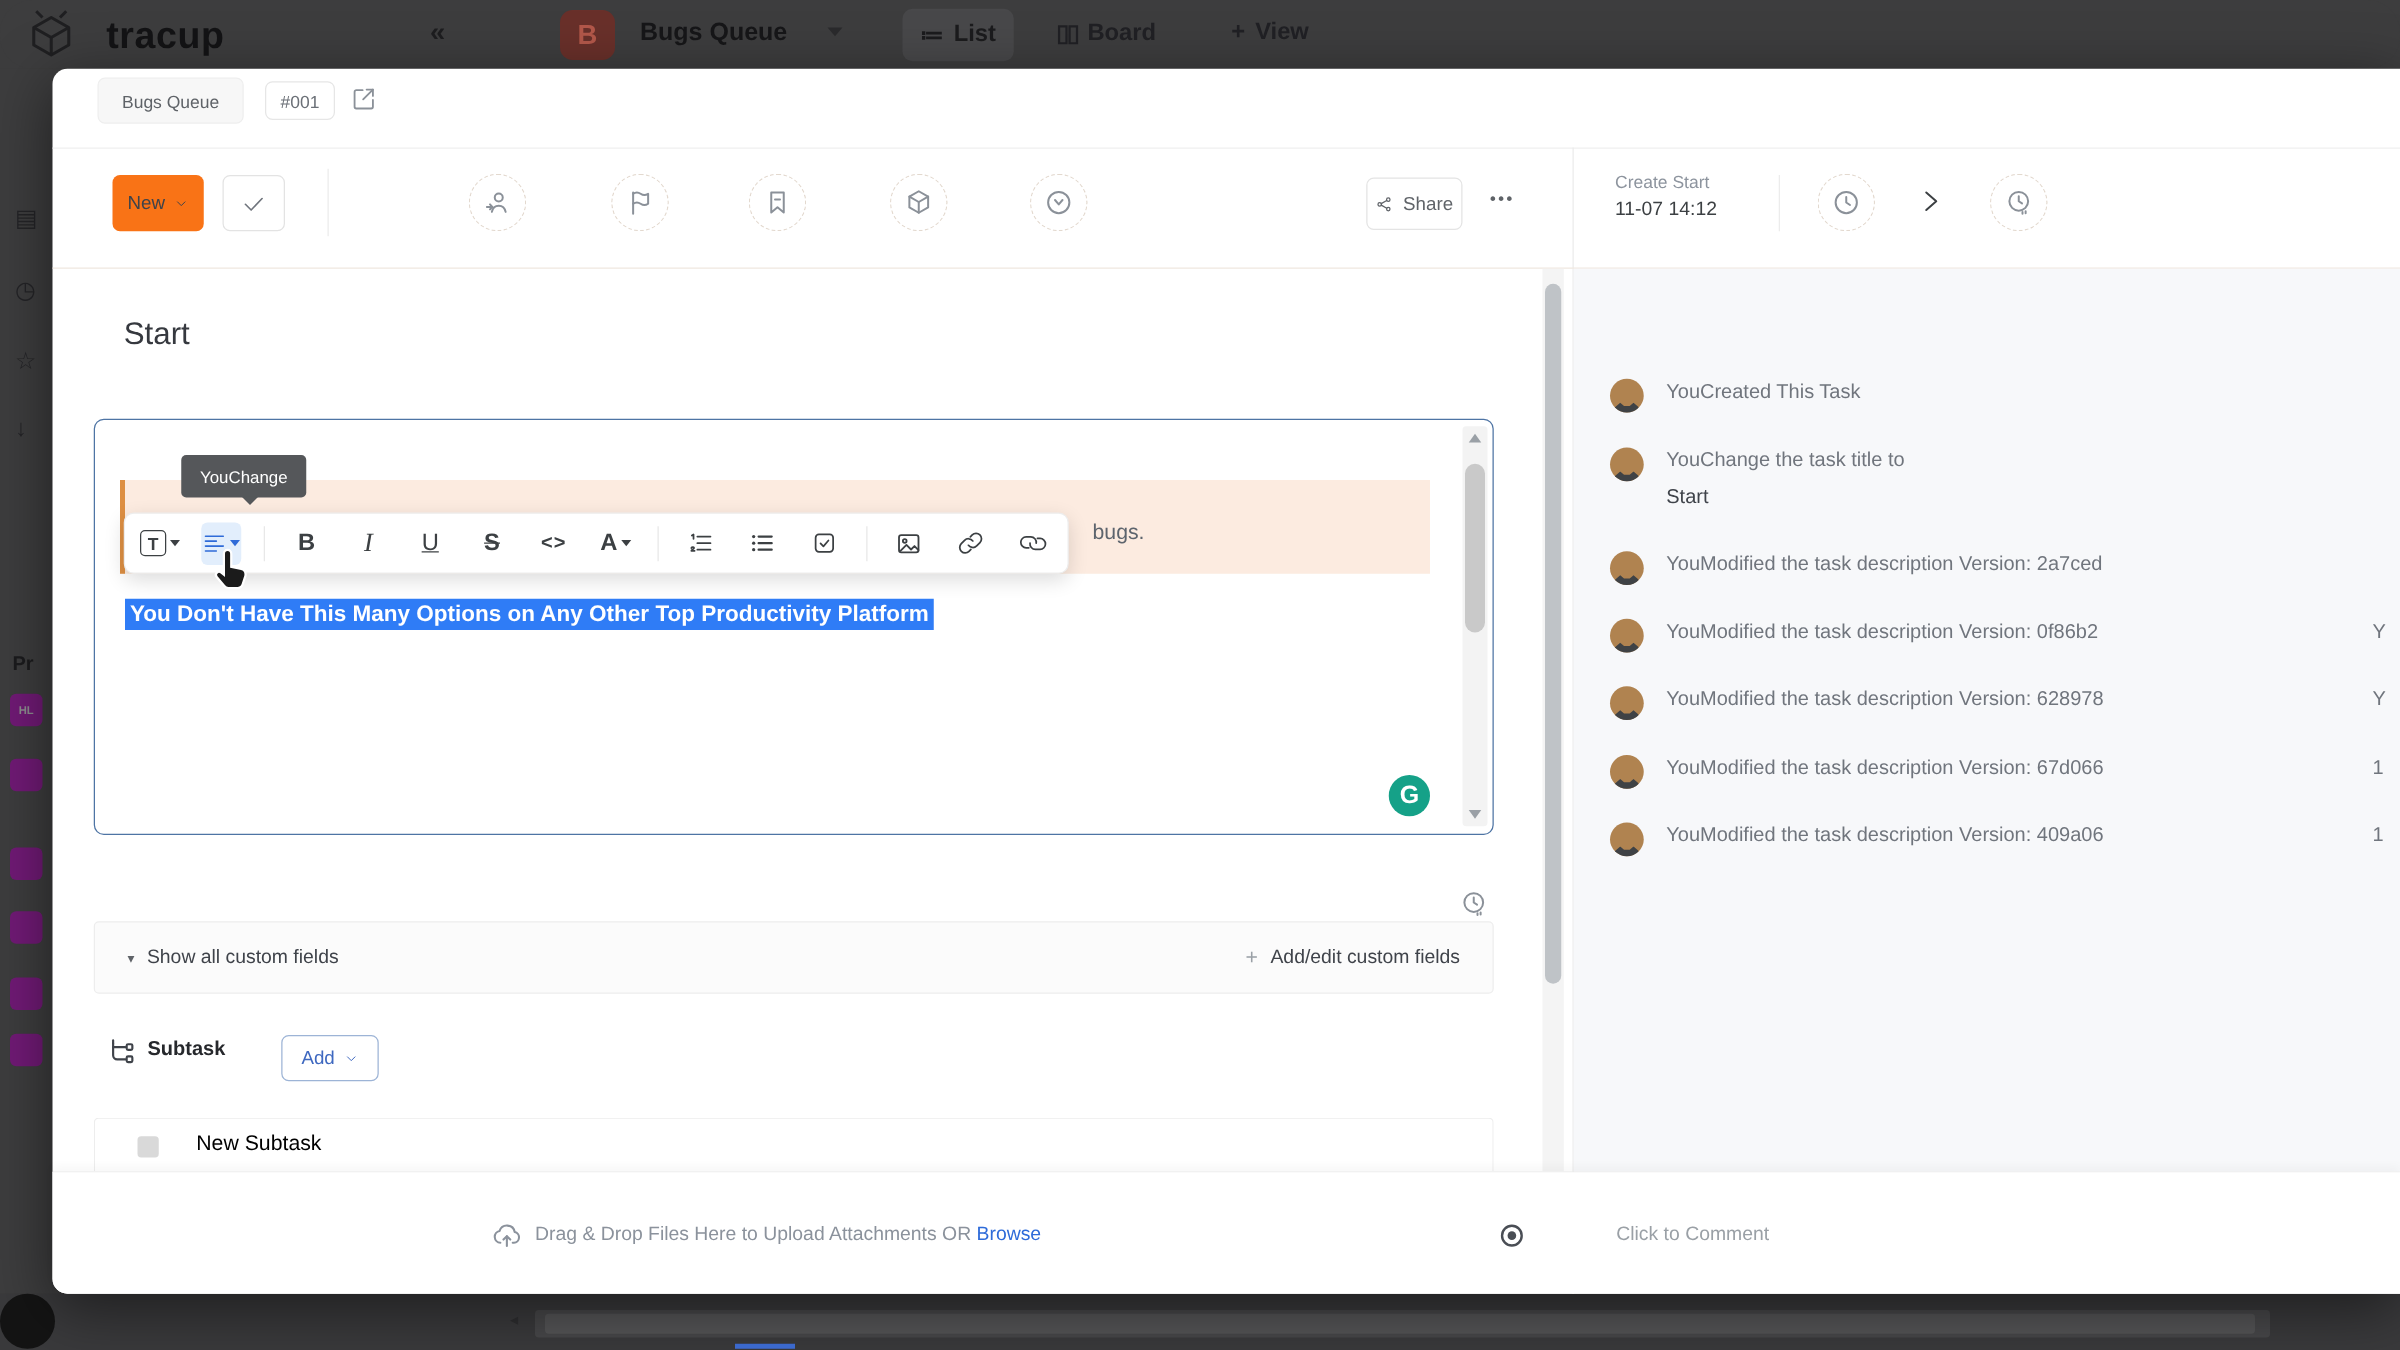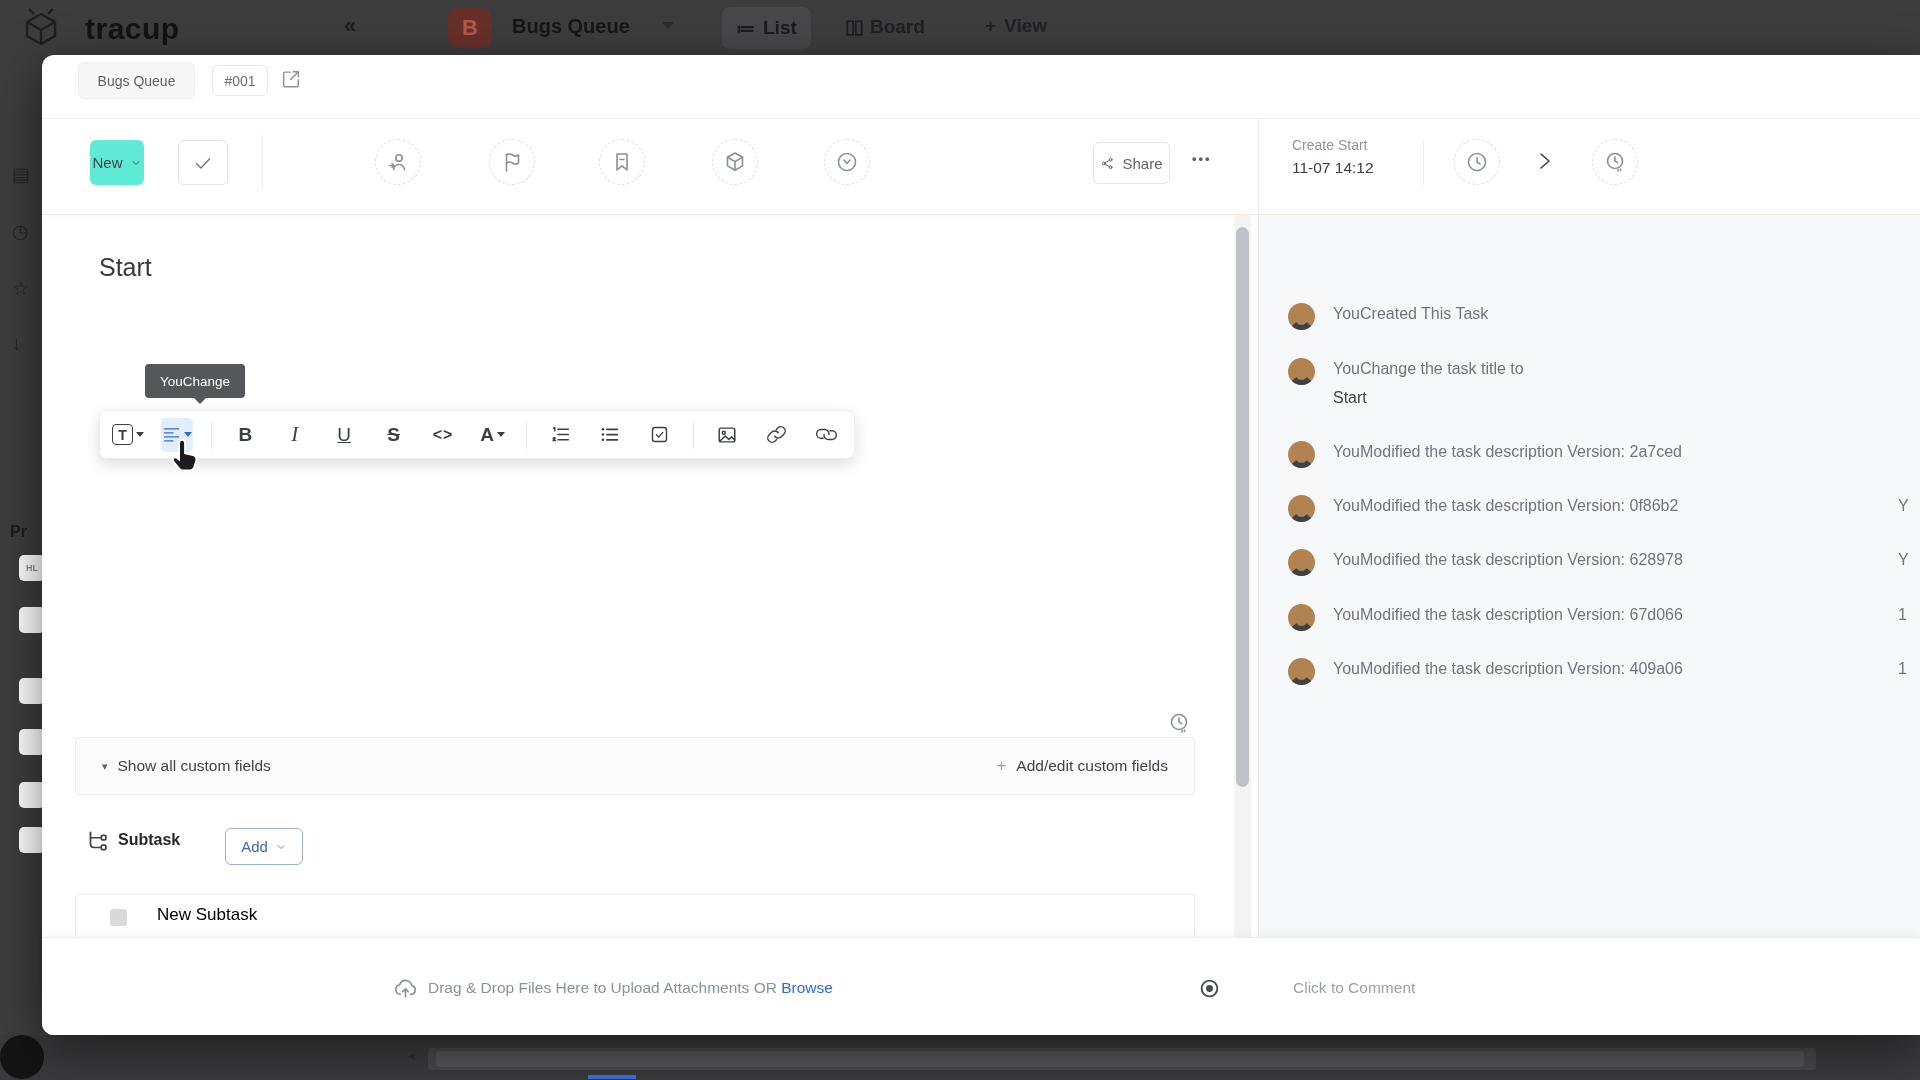--- a/index.html
+++ b/index.html
@@ -9,21 +9,21 @@
   svg { display:block; }
 
   
   .app-header { position:absolute; inset:0 0 auto 0; height:55px; background:#3d3d3e; color:#202022;border-radius:26px; }
   .app-logo-text { font-size:30px; font-weight:bold; color:#131315; letter-spacing:.5px; }
   .hdr-dim { color:#1d1d1f; }
   .hdr-chip { background:#48484a; border-radius:8px; display:flex; align-items:center; gap:8px; padding:0 14px; height:42px; color:#1b1b1d; font-size:19px; font-weight:600; }
   .hdr-tab { display:flex; align-items:center; gap:8px; color:#202024; font-size:19px; font-weight:600; }
   .sidebar { position:absolute; left:0; top:55px; width:42px; bottom:45px; background:#3d3d3e; color:#232325; }
   .side-glyph { font-size:19px; color:#242427; }
-  .side-chip { position:absolute; left:8px; width:26px; height:26px; background:#ffffff; border-radius:5px; color:#8d8d90; font-size:9px; font-weight:bold; display:flex; align-items:center; justify-content:center;margin-left:11px; }
+  .side-chip { position:absolute; left:8px; width:26px; height:26px; background:#701a75; border-radius:5px; color:#8d8d90; font-size:9px; font-weight:bold; display:flex; align-items:center; justify-content:center; }
   .bottom-strip { position:absolute; left:0; right:0; bottom:0; height:45px; background:#3a3a3c; }
 
   
   .modal { position:absolute; left:42px; top:55px; width:1878px; height:980px; background:#fff; border-radius:12px 0 0 12px; box-shadow:0 12px 48px rgba(0,0,0,.5); }
   .chip { display:flex; align-items:center; justify-content:center; font-size:14px; border-radius:6px; }
   .hline { position:absolute; left:0; right:0; height:1px; }
   .vline { position:absolute; width:1px; background:#ececec; }
 
   .btn { display:flex; align-items:center; justify-content:center; gap:7px; border-radius:6px; font-size:15px; cursor:default; }
   .dash-circle { position:absolute; width:46px; height:46px; border:1.5px dashed #e3d9cf; border-radius:50%; display:flex; align-items:center; justify-content:center; color:#8b9199; }
@@ -124,21 +124,21 @@
   <div class="abs chip" style="left:170px;top:10px;width:56px;height:31px;background:#fff;border:1px solid #e6e6e6;color:#6b7077;">#001</div>
   <span class="abs" style="left:238px;top:13px;color:#8b9199;">
     <svg class="ico" width="22" height="22" viewBox="0 0 24 24">
         <path d="M20 13v6a1.5 1.5 0 0 1-1.5 1.5h-13A1.5 1.5 0 0 1 4 19V6a1.5 1.5 0 0 1 1.5-1.5H11"></path>
         <path d="M14.5 4H20v5.5"></path>
         <path d="M20 4l-8.5 8.5"></path>
       </svg>
   </span>
   <div class="hline" style="top:63px;background:#efefef;"></div>
 
-  <div class="abs btn" style="left:48px;top:85px;width:54px;height:45px;background:#5eead4;color:#3f434a;justify-content:center;">
+  <div class="abs btn" style="left:48px;top:85px;width:73px;height:45px;background:#f97316;color:#3f434a;justify-content:center;">
     <span>New</span>
     <svg class="ico" width="12" height="12" viewBox="0 0 24 24">
         <path d="M6 9l6 6 6-6"></path>
       </svg>
   </div>
   <div class="abs btn" style="left:136px;top:85px;width:50px;height:45px;background:#fff;border:1px solid #e3e3e3;color:#70757d;">
     <svg class="ico" width="20" height="20" viewBox="0 0 24 24" stroke-width="2">
         <path d="M4 12.5l5.5 5.5L20 7"></path>
       </svg>
   </div>
@@ -243,20 +243,32 @@
     <span class="act-text" style="left:74px;top:445px;">YouModified the task description Version: 409a06</span>
     <span class="act-clip" style="left:639px;top:445px;">1</span>
   </div>
 
   <div class="abs" style="left:1192px;top:160px;width:17px;height:722px;background:#f4f4f4;">
     <div class="abs" style="left:2px;top:12px;width:13px;height:560px;background:#bfc3c7;border-radius:7px;"></div>
   </div>
 
   <span class="abs" style="left:57px;top:198px;font-size:25px;font-weight:500;color:#36393f;">Start</span>
 
+  <div class="editor">
+    <div class="callout">
+      <span class="abs" style="left:774px;top:32px;font-size:17px;color:#5d646d;">bugs.</span>
+    </div>
+    <span class="sel-line">You Don't Have This Many Options on Any Other Top Productivity Platform</span>
+    <div class="ed-scroll">
+      <div class="abs tri-up" style="left:5px;top:6px;"></div>
+      <div class="ed-thumb"></div>
+      <div class="abs tri-down" style="left:5px;bottom:6px;"></div>
+    </div>
+    <div class="gram" style="left:1035px;top:284px;">G</div>
+  </div>
 
   <div class="fmt-toolbar">
     <div class="fbtn">
       <span style="border:1.7px solid #3c4043;border-radius:4px;width:21px;height:21px;display:flex;align-items:center;justify-content:center;font-size:14px;font-weight:bold;">T</span>
       <span class="mini-caret"></span>
     </div>
     <div class="fbtn active">
       <svg class="ico" width="19" height="19" viewBox="0 0 24 24" stroke-width="2.4">
           <path d="M3 5h18M3 10h11M3 15h18M3 20h11"></path>
         </svg>

